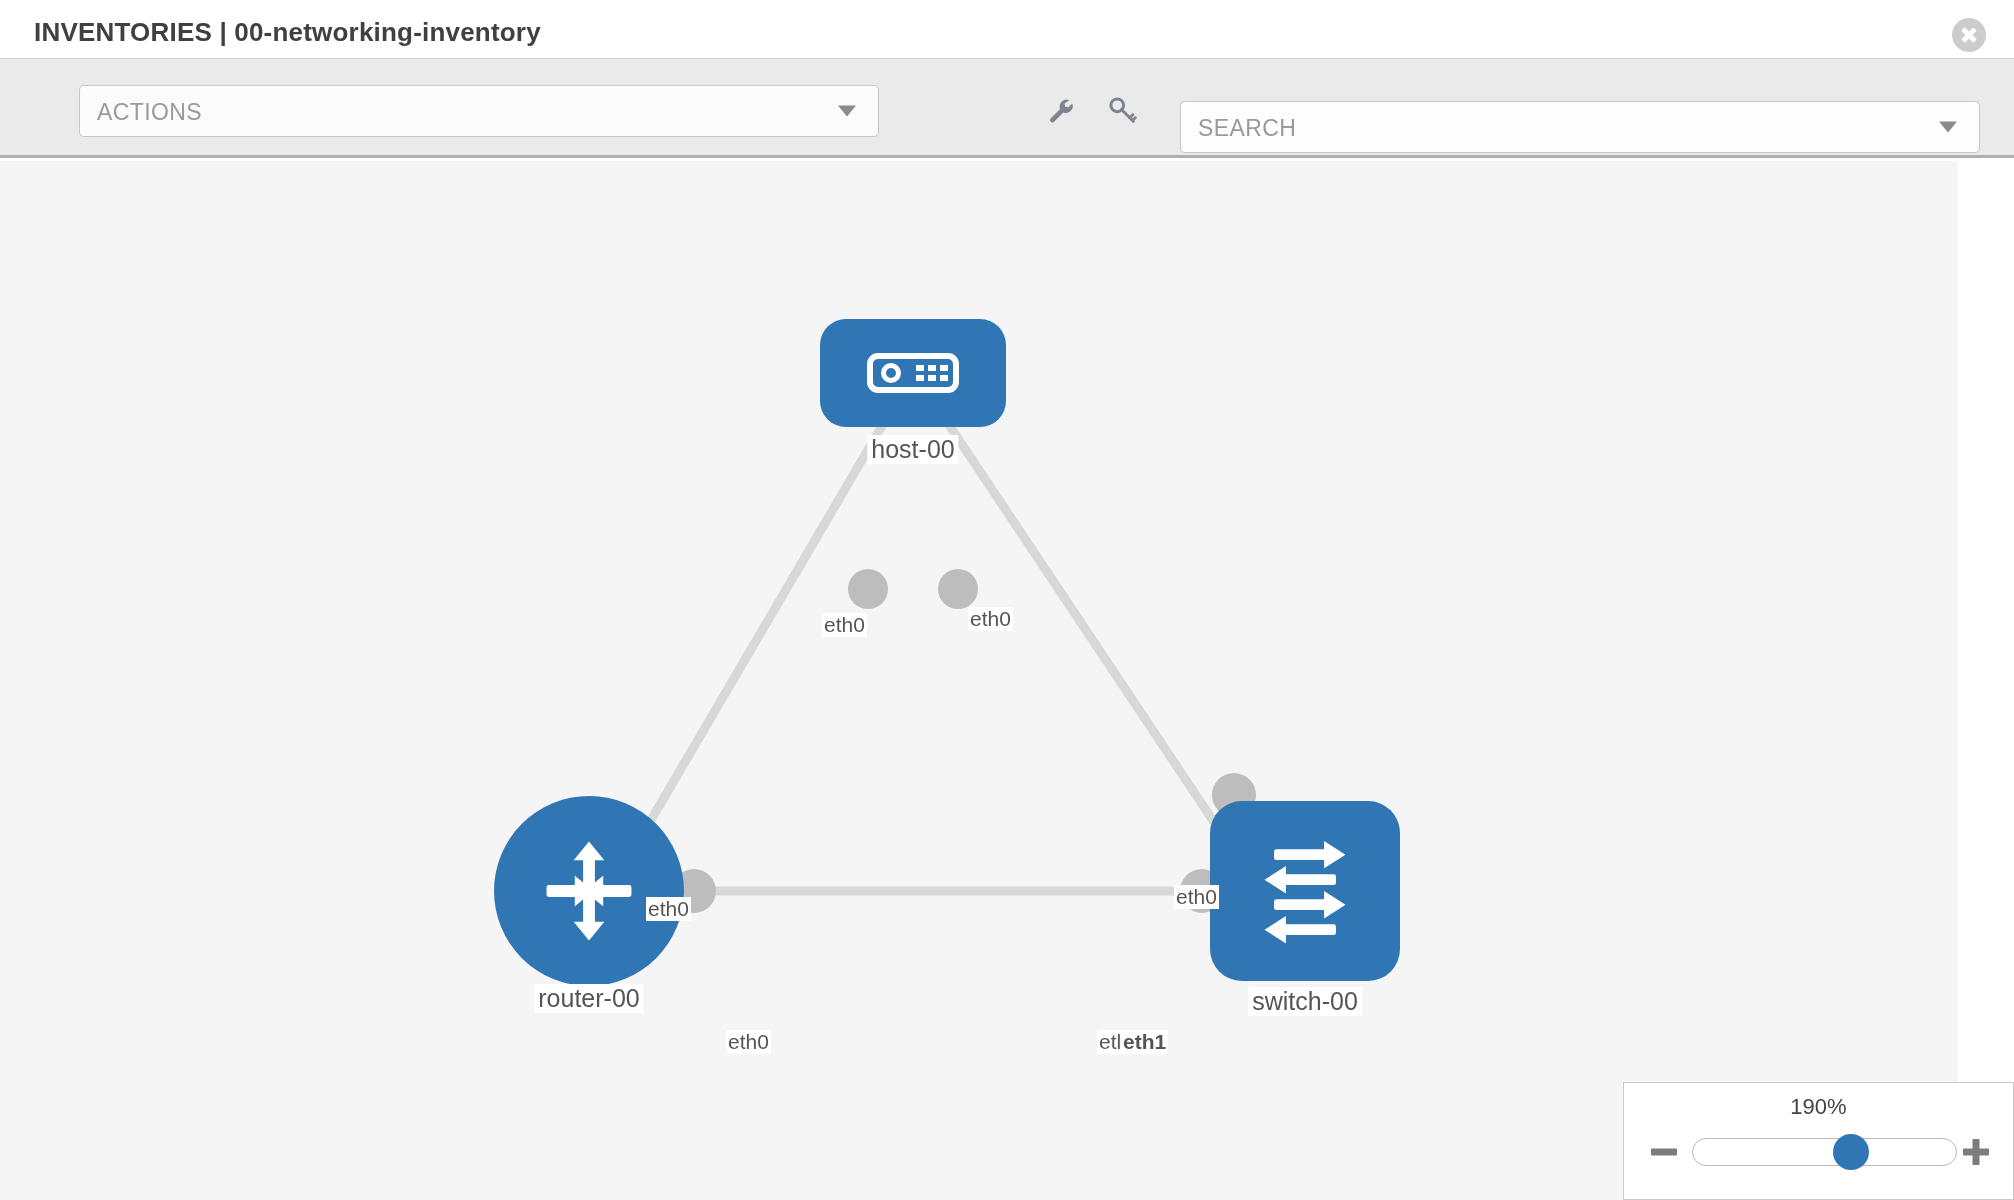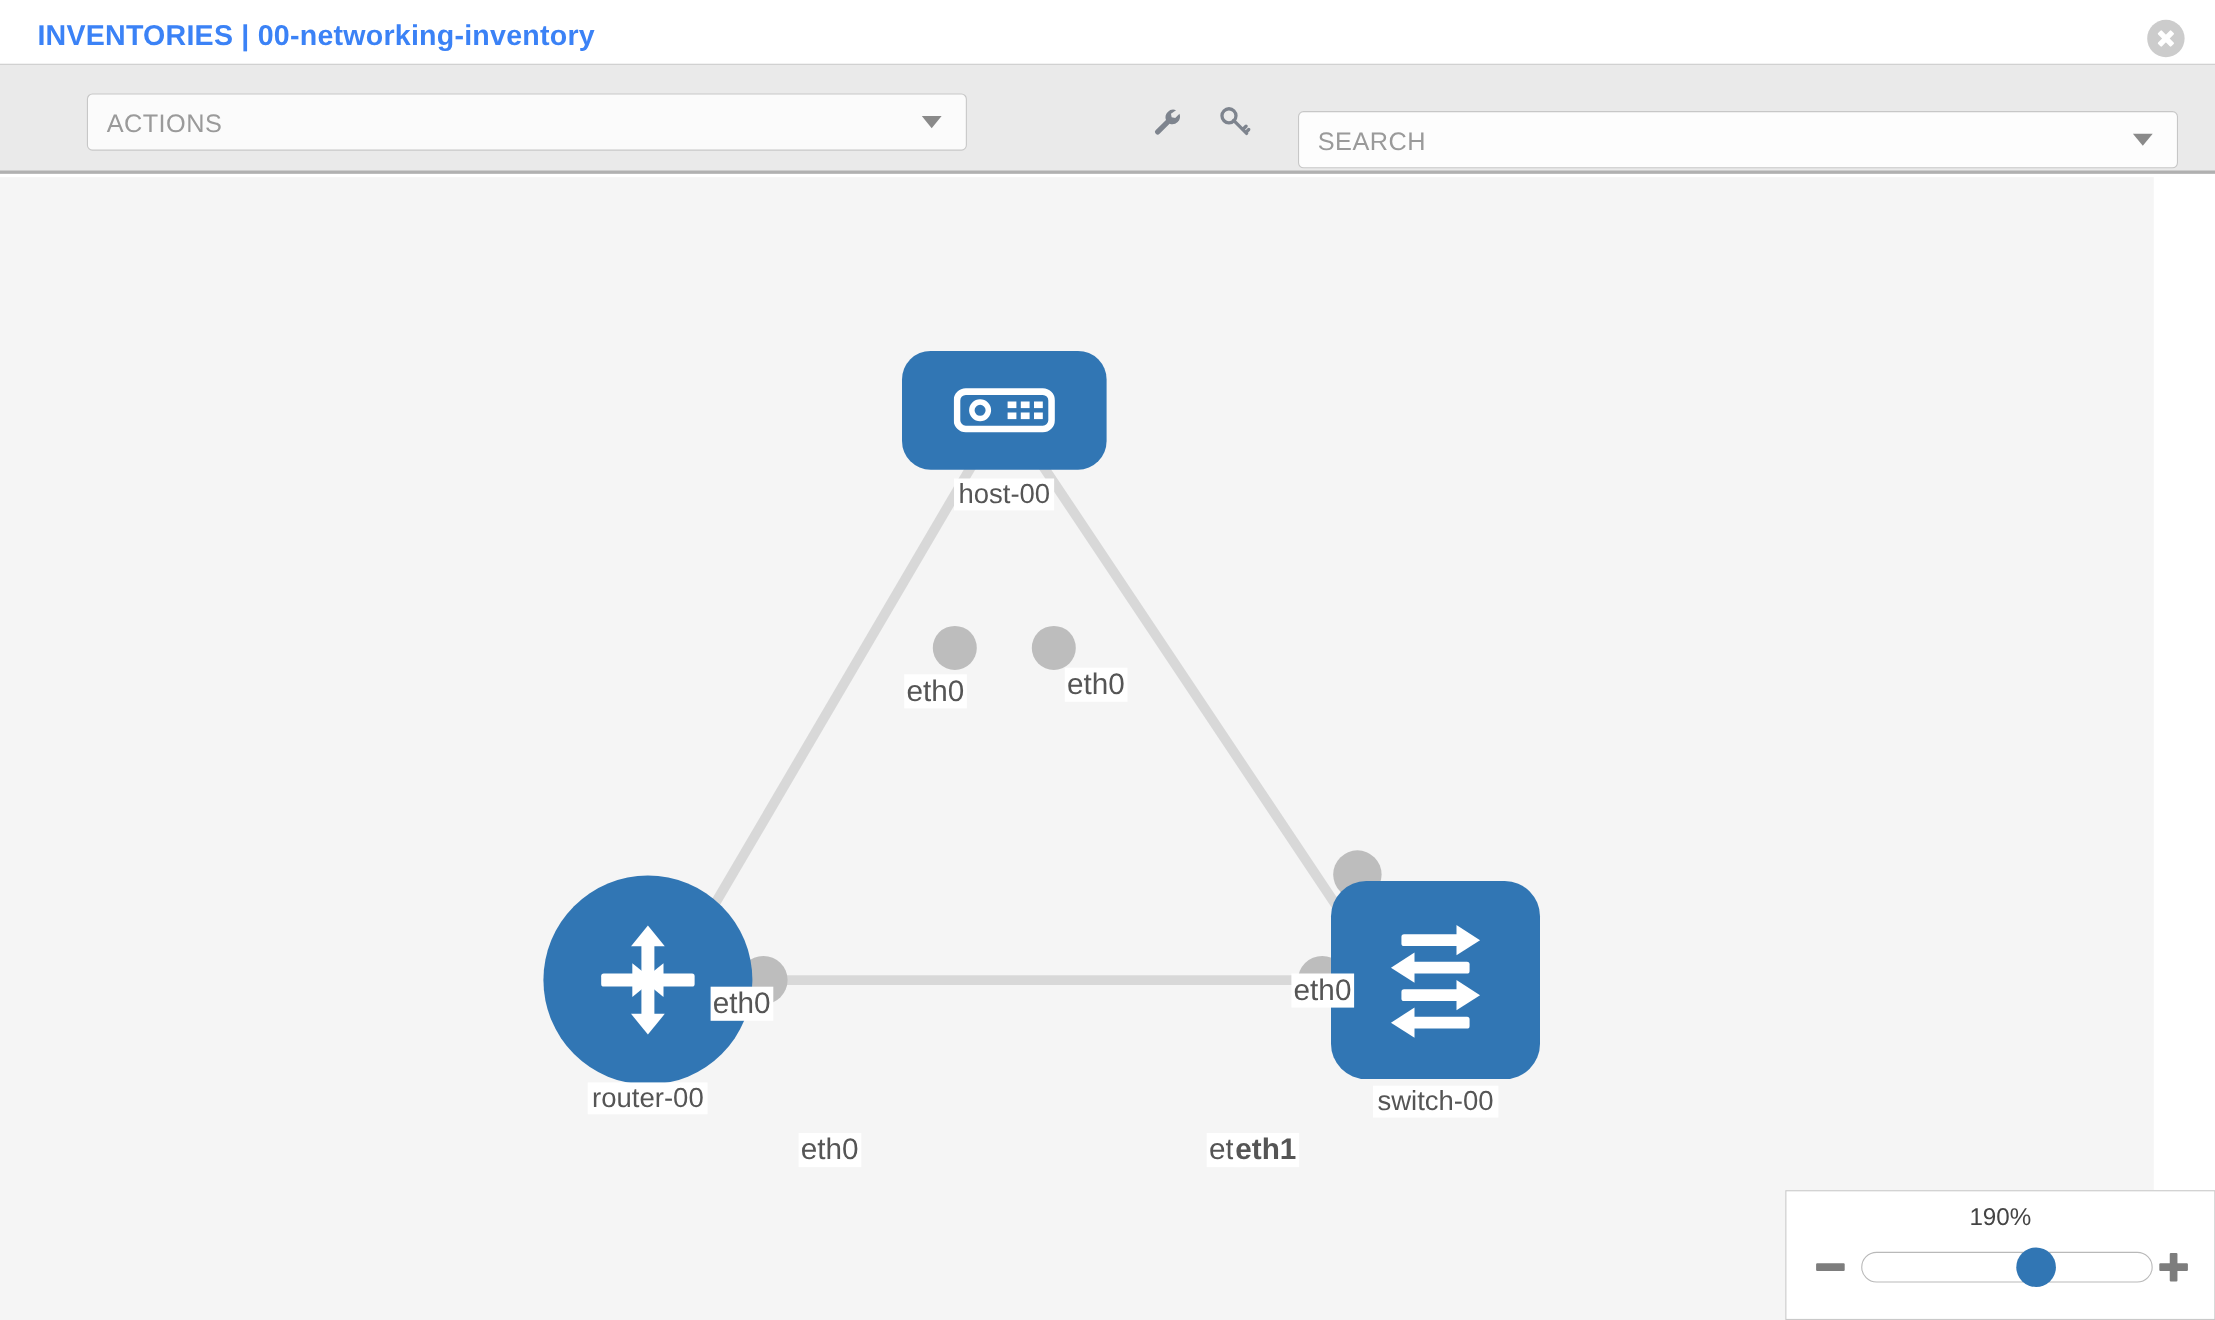--- a/index.html
+++ b/index.html
@@ -13,21 +13,21 @@
 
   
   .header {
     position: absolute; left: 0; top: 0;
     width: 2014px; height: 68px;
     background: #ffffff;
   }
   .header-title {
     position: absolute; left: 34px; top: 17px;
     font-size: 26px; font-weight: bold;
-    color: #3b82f6;
+    color: #404040;
     letter-spacing: 0.2px;
     white-space: nowrap;
   }
   .close-btn {
     position: absolute; right: 28px; top: 18px;
     width: 34px; height: 34px; border-radius: 50%;
     background: #cccccc;
     cursor: pointer;
   }
   .close-btn .x-bar {
@@ -119,21 +119,21 @@
   
   .nub {
     position: absolute;
     width: 44px; height: 44px; border-radius: 50%;
     background: #bdbdbd;
   }
 
   
   .edge-label {
     position: absolute;
-    font-size: 27px; color: #555555;
+    font-size: 21px; color: #555555;
     background: #ffffff;
     padding: 0 2px;
     white-space: nowrap;
   }
 
   
   .zoom-panel {
     position: absolute; left: 1623px; top: 1082px;
     width: 391px; height: 118px;
     background: #ffffff;

